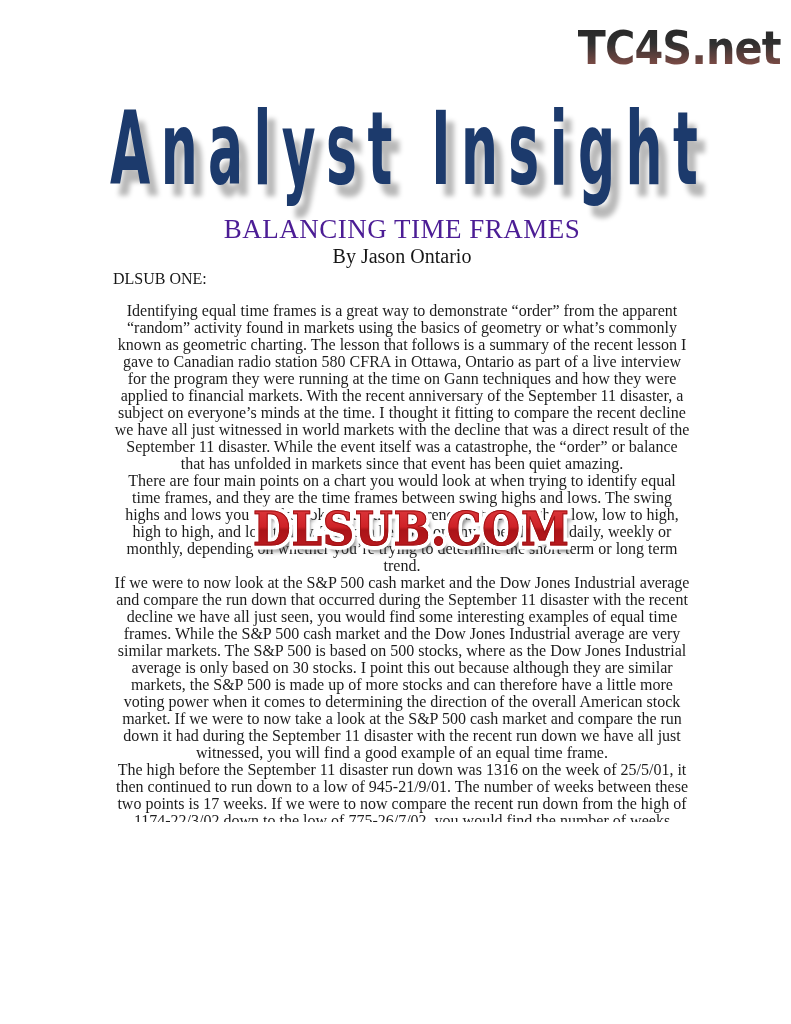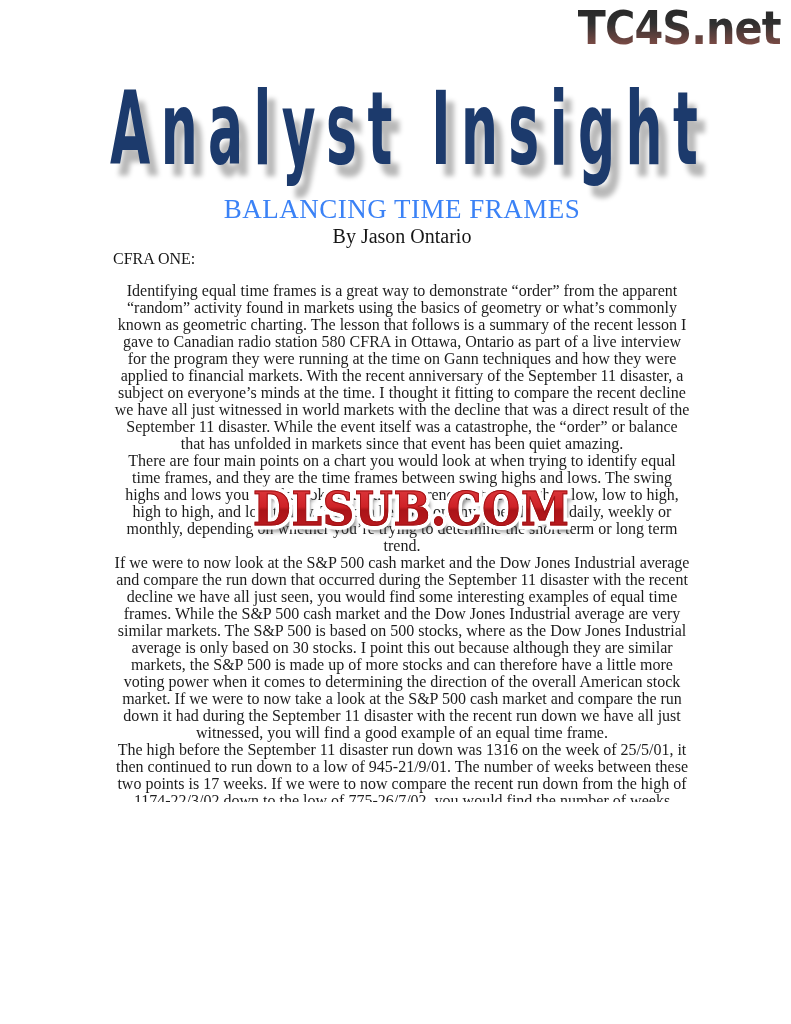--- a/index.html
+++ b/index.html
@@ -3,20 +3,21 @@
 <meta charset="utf-8">
 <style>
   html,body { margin:0; padding:0; background:#ffffff; }
   .page {
     position: relative;
     width: 791px; height: 802px;
     background: #ffffff;
     overflow: hidden;
     font-family: "Liberation Serif", serif;
     color: #1c1c1c;
+    margin-top: 20px;
   }
 
   
   .tc4s {
     position: absolute; top: 0px; right: 10px;
     font-family: "DejaVu Sans", sans-serif;
     font-weight: bold; font-size: 46px; line-height: 56px;
     letter-spacing: -1px;
     background: linear-gradient(to bottom, #262626 8%, #303030 42%, #7c4b45 80%, #a5746b 100%);
     -webkit-background-clip: text; background-clip: text;
@@ -39,21 +40,21 @@
   }
 
   .article {
     position: absolute; left: 113px; top: 0; width: 578px;
   }
   .article-title {
     margin: 194px 0 0 0;
     font-size: 27px; font-weight: normal;
     line-height: 31px;
     text-align: center;
-    color: #3b82f6;
+    color: #4c1d95;
     letter-spacing: 0.5px;
   }
   .byline {
     font-size: 20px; line-height: 23px;
     text-align: center;
     color: #161616;
   }
   .section-label {
     font-size: 16px; line-height: 19px;
     margin-top: 1px;
@@ -125,21 +126,21 @@
 
 <div class="page">
 
   <div class="tc4s">TC4S.net</div>
 
   <h1 class="masthead">Analyst Insight</h1>
 
   <div class="article">
     <h2 class="article-title">BALANCING TIME FRAMES</h2>
     <div class="byline">By Jason Ontario</div>
-    <div class="section-label">CFRA ONE:</div>
+    <div class="section-label">DLSUB ONE:</div>
     <div class="body-text">
       <p>Identifying equal time frames is a great way to demonstrate “order” from the apparent “random” activity found in markets using the basics of geometry or what’s commonly known as geometric charting. The lesson that follows is a summary of the recent lesson I gave to Canadian radio station 580 CFRA in Ottawa, Ontario as part of a live interview for the program they were running at the time on Gann techniques and how they were applied to financial markets. With the recent anniversary of the September 11 disaster, a subject on everyone’s minds at the time. I thought it fitting to compare the recent decline we have all just witnessed in world markets with the decline that was a direct result of the September 11 disaster. While the event itself was a catastrophe, the “order” or balance that has unfolded in markets since that event has been quiet amazing.</p>
       <p>There are four main points on a chart you would look at when trying to identify equal time frames, and they are the time frames between swing highs and lows. The swing highs and lows you would look at, are the difference between high to low, low to high, high to high, and low to low. This can be done on any type of chart, daily, weekly or monthly, depending on whether you’re trying to determine the short term or long term trend.</p>
       <p>If we were to now look at the S&amp;P 500 cash market and the Dow Jones Industrial average and compare the run down that occurred during the September 11 disaster with the recent decline we have all just seen, you would find some interesting examples of equal time frames. While the S&amp;P 500 cash market and the Dow Jones Industrial average are very similar markets. The S&amp;P 500 is based on 500 stocks, where as the Dow Jones Industrial average is only based on 30 stocks. I point this out because although they are similar markets, the S&amp;P 500 is made up of more stocks and can therefore have a little more voting power when it comes to determining the direction of the overall American stock market. If we were to now take a look at the S&amp;P 500 cash market and compare the run down it had during the September 11 disaster with the recent run down we have all just witnessed, you will find a good example of an equal time frame.</p>
       <p>The high before the September 11 disaster run down was 1316 on the week of 25/5/01, it then continued to run down to a low of 945-21/9/01. The number of weeks between these two points is 17 weeks. If we were to now compare the recent run down from the high of 1174-22/3/02 down to the low of 775-26/7/02, you would find the number of weeks between these two points is 18 weeks. So we have just compared the time frames from high to low on the two most recent swings going in the same direction, and found the most recent decline to be almost equal in time to the previous swing going in the same direction.</p>
     </div>
   </div>
 
   <div class="watermark">
     <span class="outlined" data-text="DLSUB.COM">DLSUB.COM</span>

